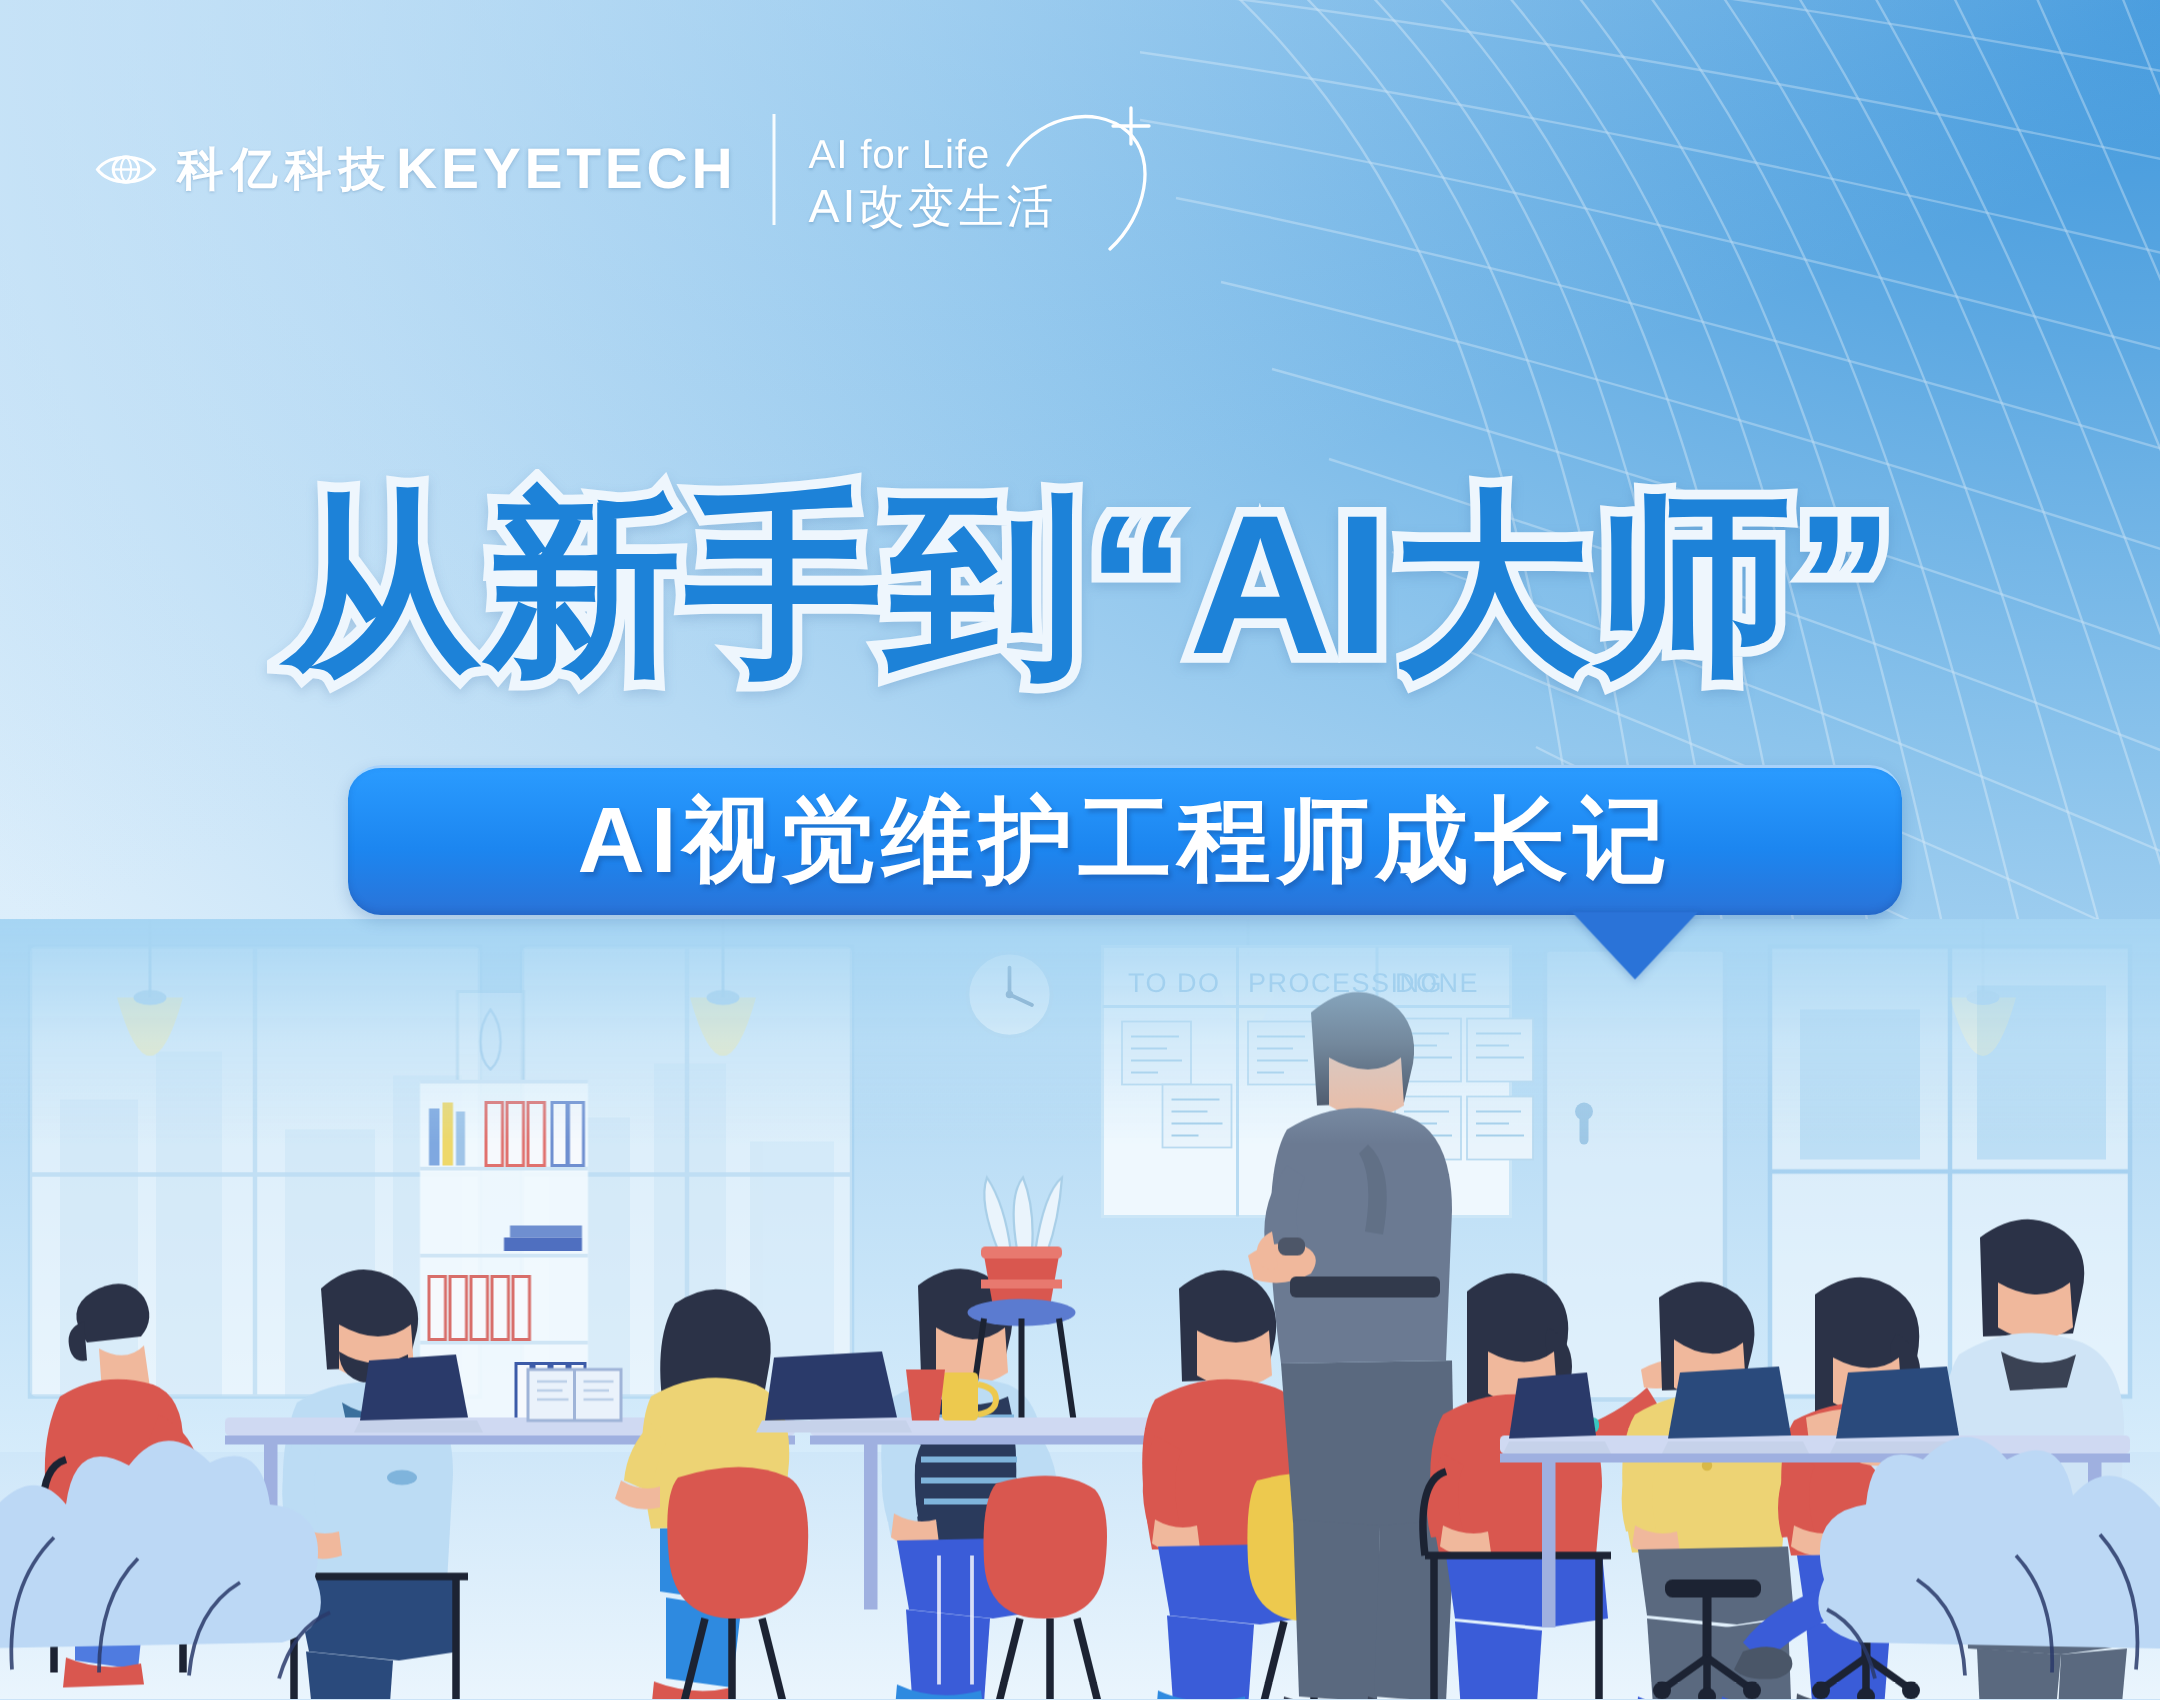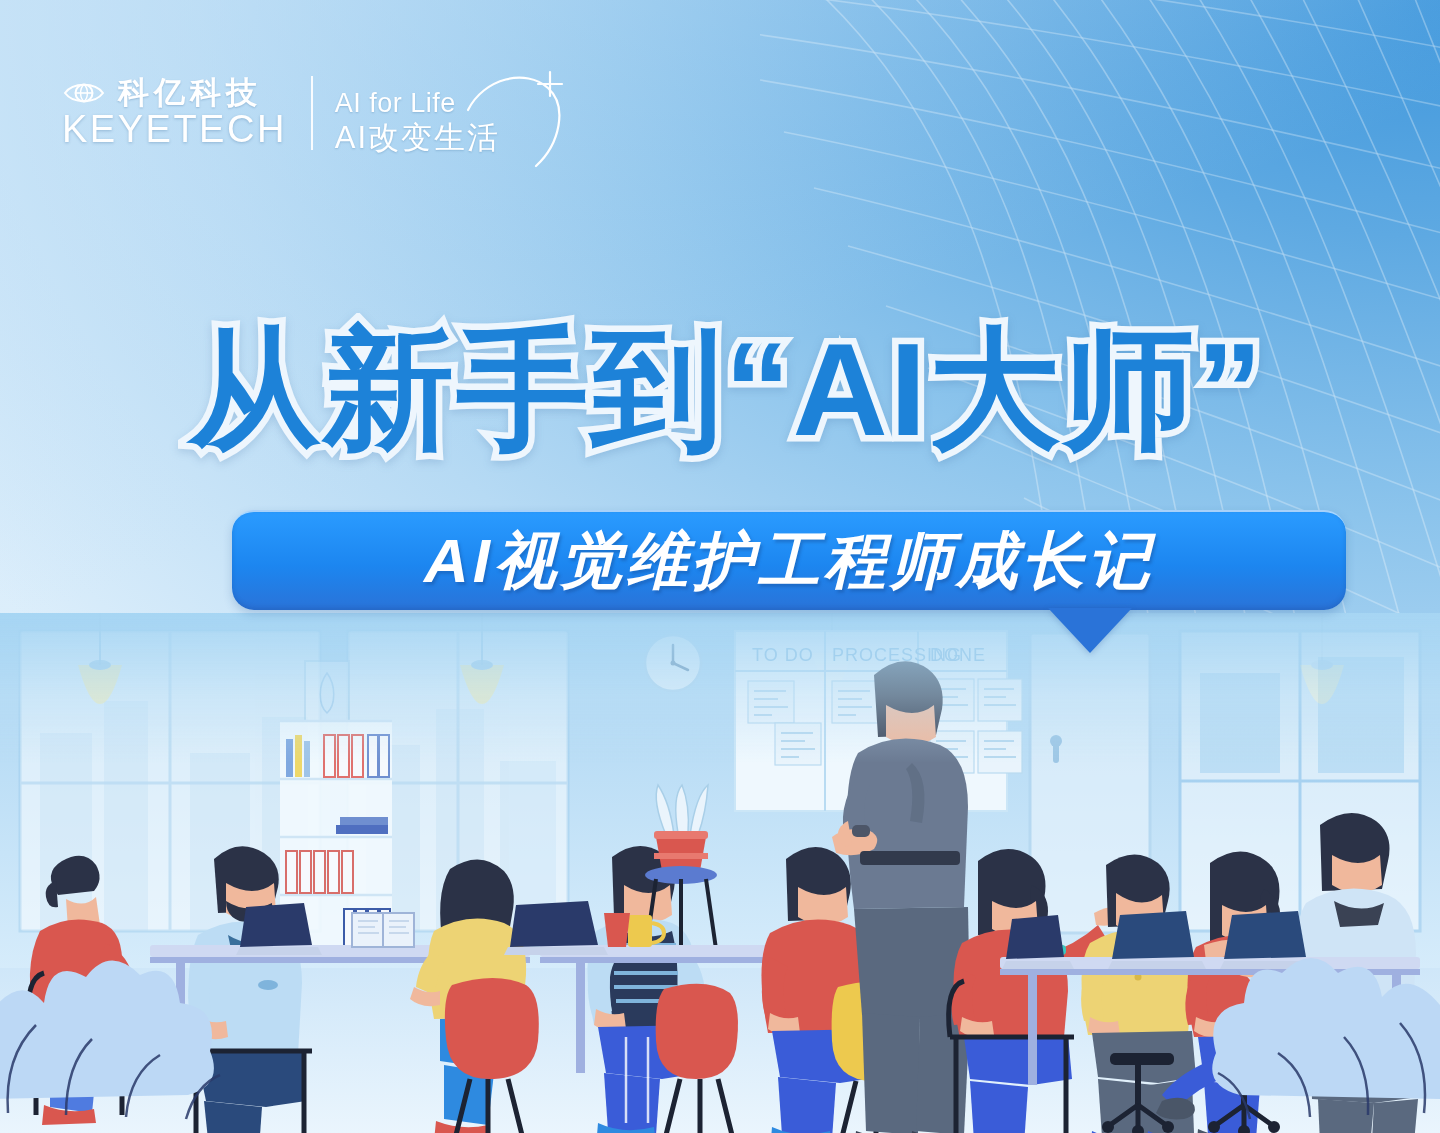--- a/index.html
+++ b/index.html
@@ -32,31 +32,31 @@
     opacity:.55; pointer-events:none;
   }
   .bg-mesh svg { width:100%; height:100%; display:block; }
 
   
   .logo-block {
     position:absolute; left:62px; top:72px;
     display:flex; align-items:center; gap:0;
     z-index:40;
   }
-  .logo-left { display:flex; flex-direction:column; gap:2px; }
+  .logo-left { display:flex; flex-direction:row; gap:2px; }
   .logo-row1 { display:flex; align-items:center; gap:12px; }
   .eye-icon { width:44px; height:30px; flex:none; }
   .eye-icon svg { width:100%; height:100%; display:block; }
   .logo-cn {
     font-size:31px; font-weight:700; color:#ffffff;
     letter-spacing:5px; line-height:1;
     text-shadow:0 1px 2px rgba(40,90,140,.28);
   }
   .logo-en {
-    font-size:38px; font-weight:400; color:#ffffff;
+    font-size:38px; font-weight:700; color:#ffffff;
     letter-spacing:2.5px; line-height:1;
     text-shadow:0 1px 3px rgba(40,90,140,.3);
   }
   .logo-divider {
     width:2px; height:74px; margin:0 22px 0 24px;
     background:rgba(255,255,255,.92);
   }
   .logo-right { position:relative; display:flex; flex-direction:column; gap:5px; padding-right:58px;margin-top:18px; }
   .tag-en, .tag-cn {
     color:#ffffff; line-height:1;
@@ -84,27 +84,27 @@
     margin-left:13px;
   }
 
   
   .subtitle-wrap {
     position:absolute; left:232px; top:510px;
     z-index:36;
   }
   .subtitle-banner {
     position:relative;
-    width:1114px; height:100px;
+    width:1036px; height:100px;
     border-radius:22px;
     background:linear-gradient(180deg,#2a9bff 0%,#1c86f0 55%,#2a73d8 100%);
     border-top:2px solid rgba(190,226,255,.85);
     box-shadow:0 4px 10px rgba(30,80,150,.22),
                inset 0 -2px 5px rgba(20,60,130,.22);
-    display:flex; align-items:center; justify-content:center;font-style:italic;
+    display:flex; align-items:center; justify-content:center;
   }
   .subtitle-text {
     font-size:62px; font-weight:700; color:#ffffff;
     letter-spacing:4px; line-height:1;
     text-shadow:2px 3px 3px rgba(20,70,140,.35);
     white-space:nowrap;
   }
   .subtitle-tail {
     position:absolute; left:816px; top:98px;
     width:0; height:0;

